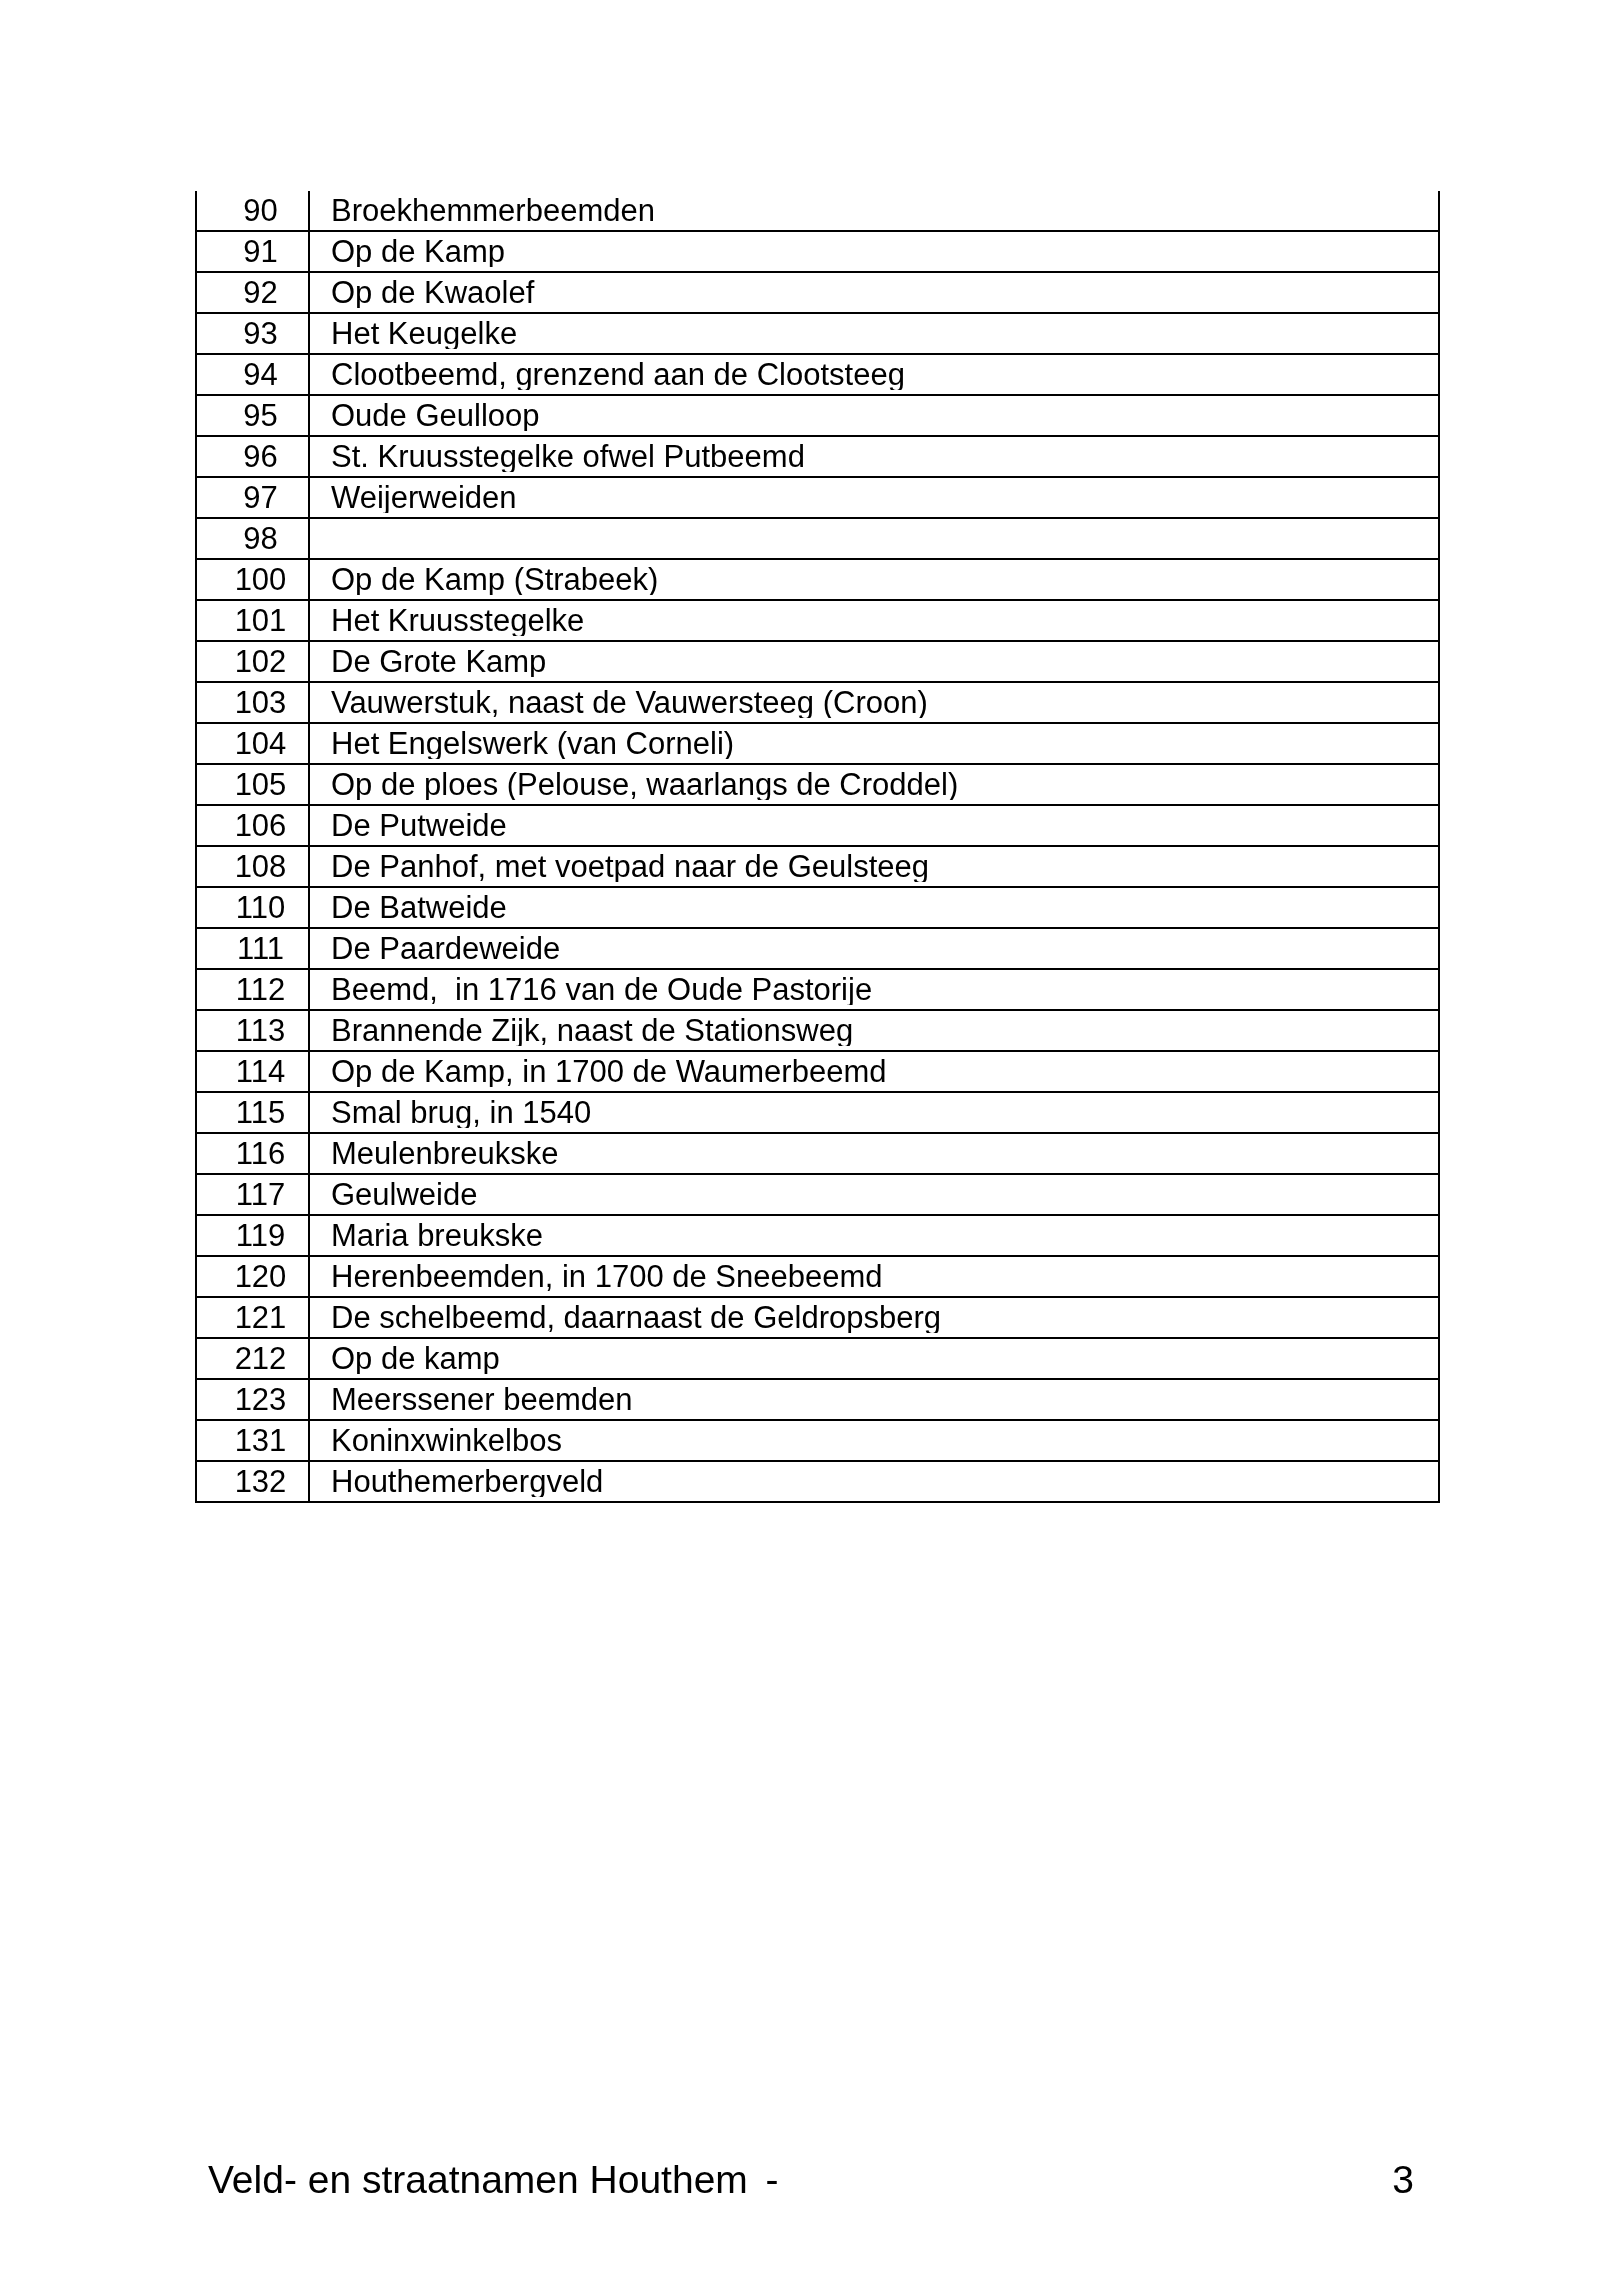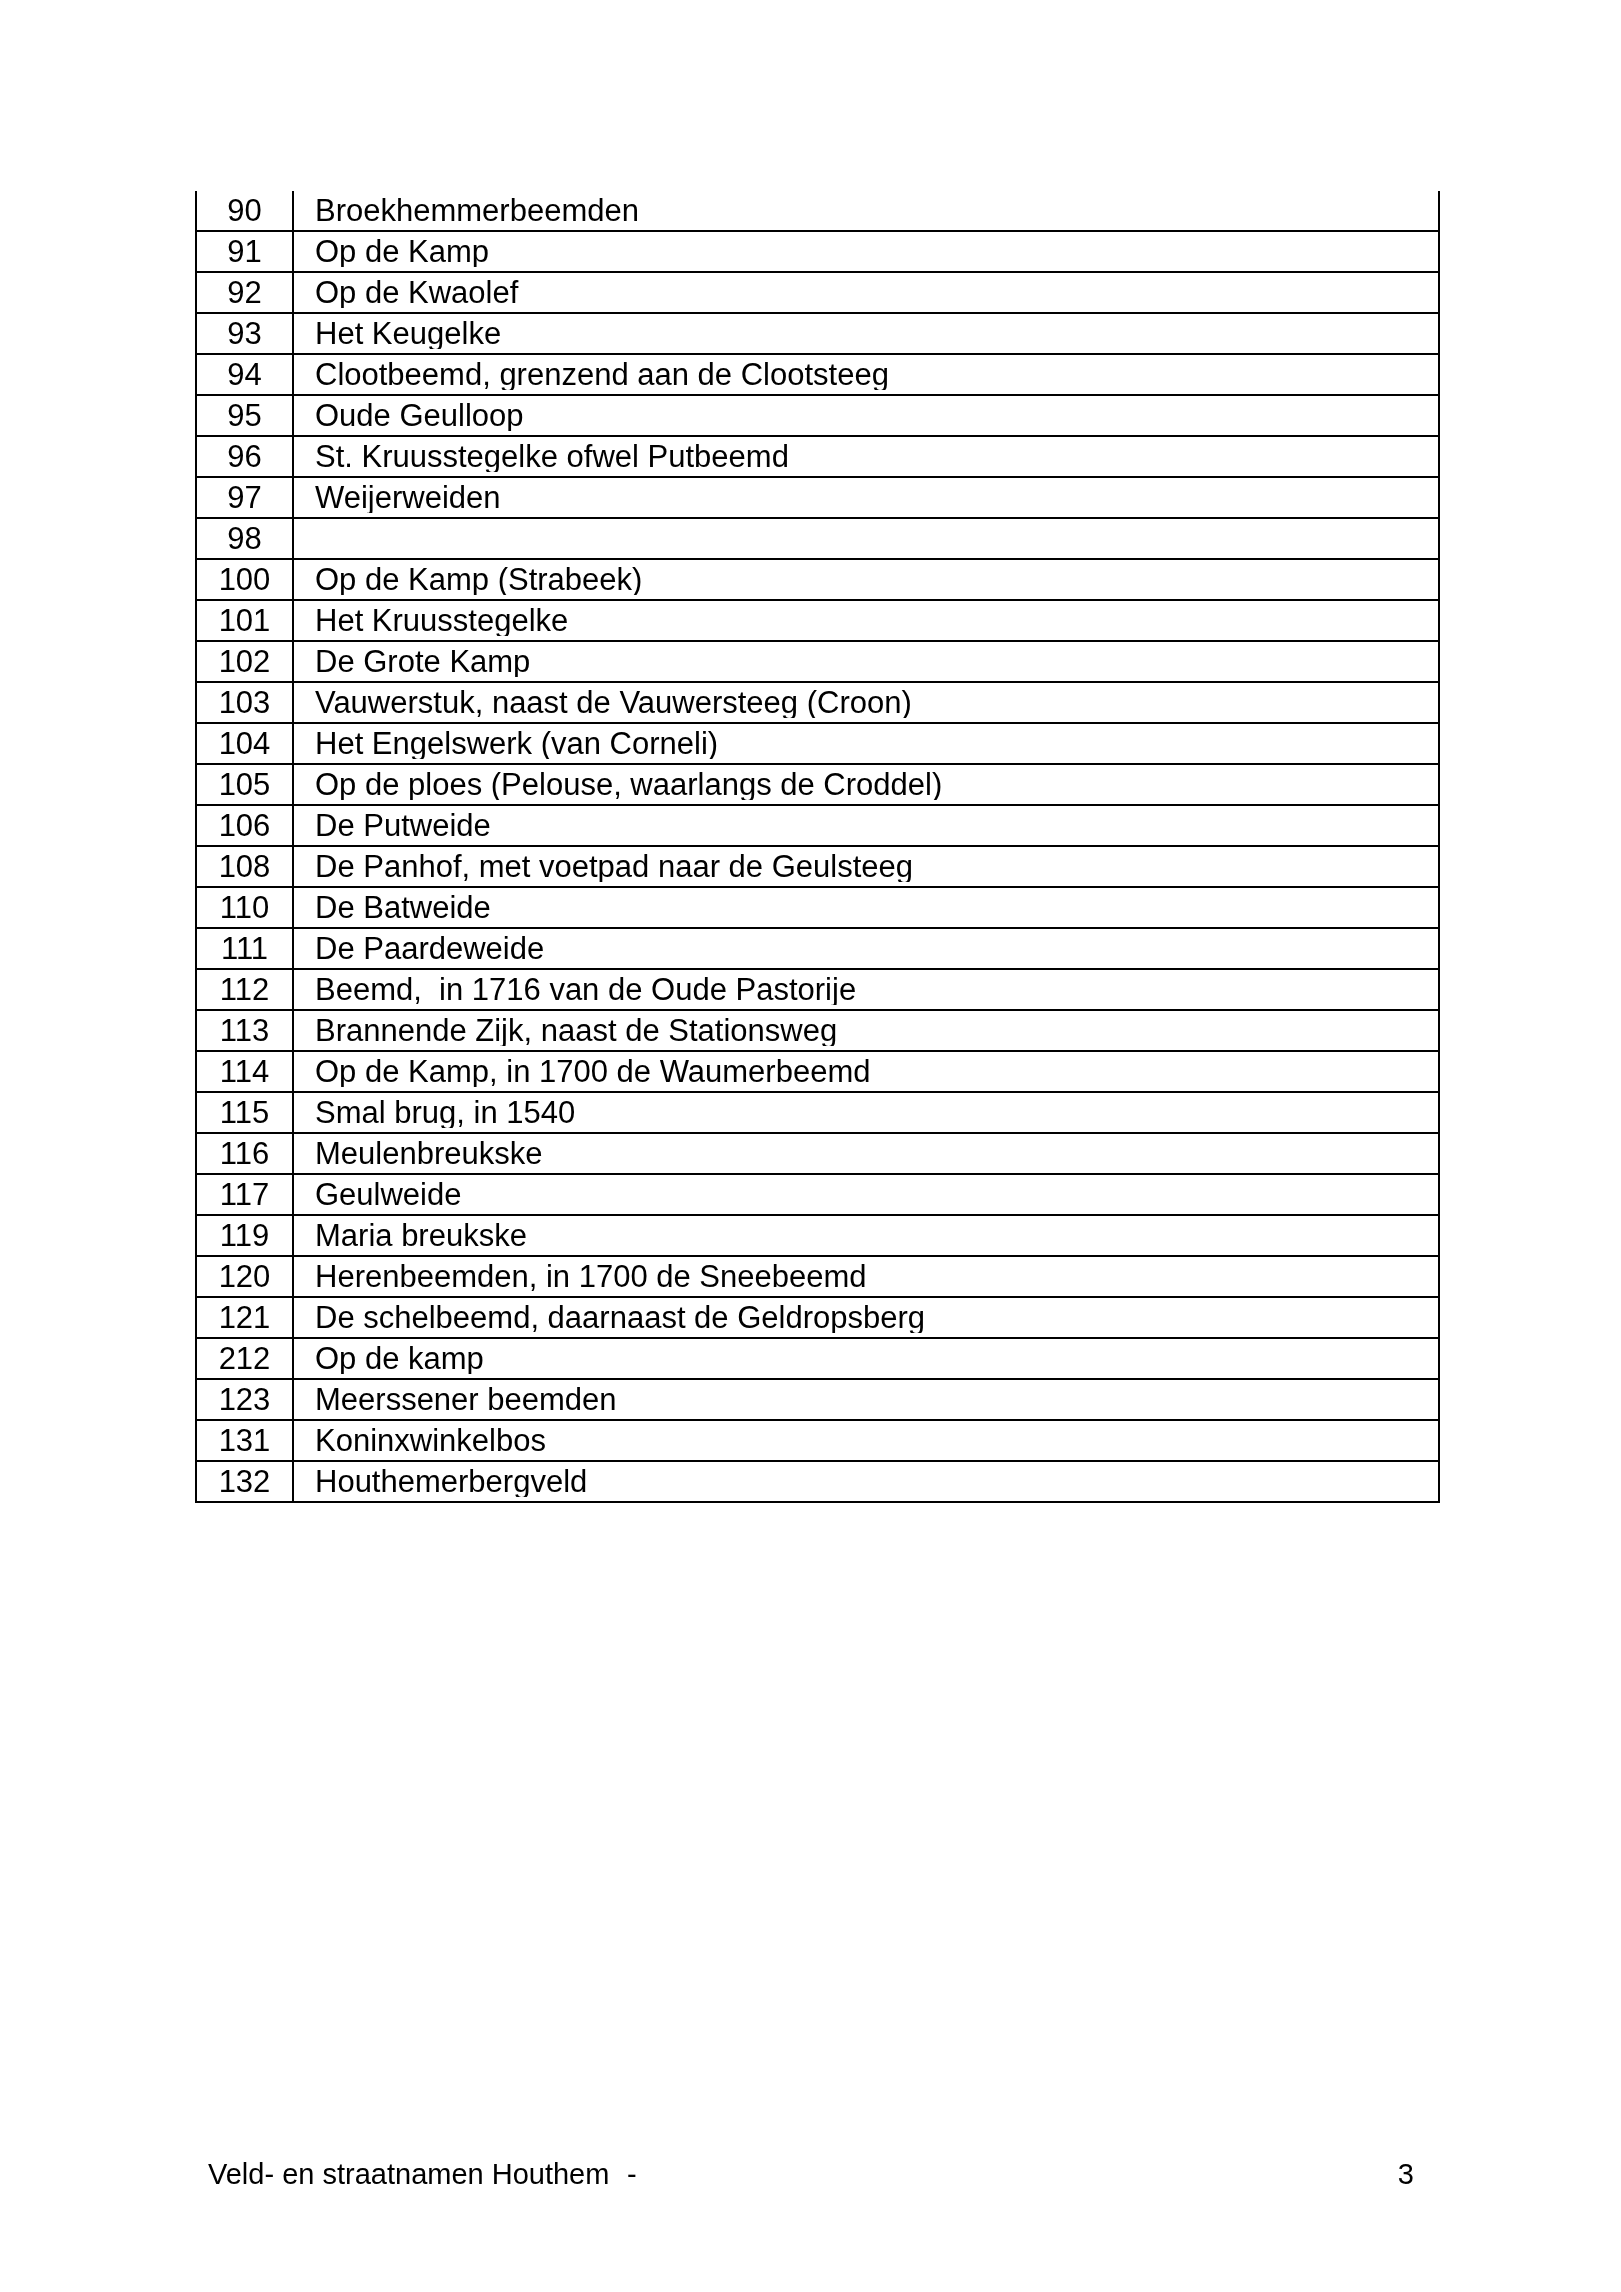--- a/index.html
+++ b/index.html
@@ -35,35 +35,36 @@
     line-height: 1;
   }
   .row .num {
     flex: 0 0 97px;
     align-self: stretch;
     box-sizing: border-box;
     border-right: 2px solid #000;
     display: flex;
     align-items: center;
     justify-content: center;
+    margin-left: 16px;
   }
   .row .name {
     flex: 1 1 auto;
     padding-left: 21px;
     white-space: pre;
     overflow: hidden;
   }
   .footer {
     position: absolute;
     left: 208px;
     top: 2159px;
     width: 1206px;
     display: flex;
     align-items: baseline;
-    font-size: 29px;
+    font-size: 39px;
     line-height: 1.1;
     white-space: pre;
   }
   .footer .sep {
     margin-left: 17.6px;
     margin-right: 29px;
   }
   .footer .pagenum {
     margin-left: auto;
   }

